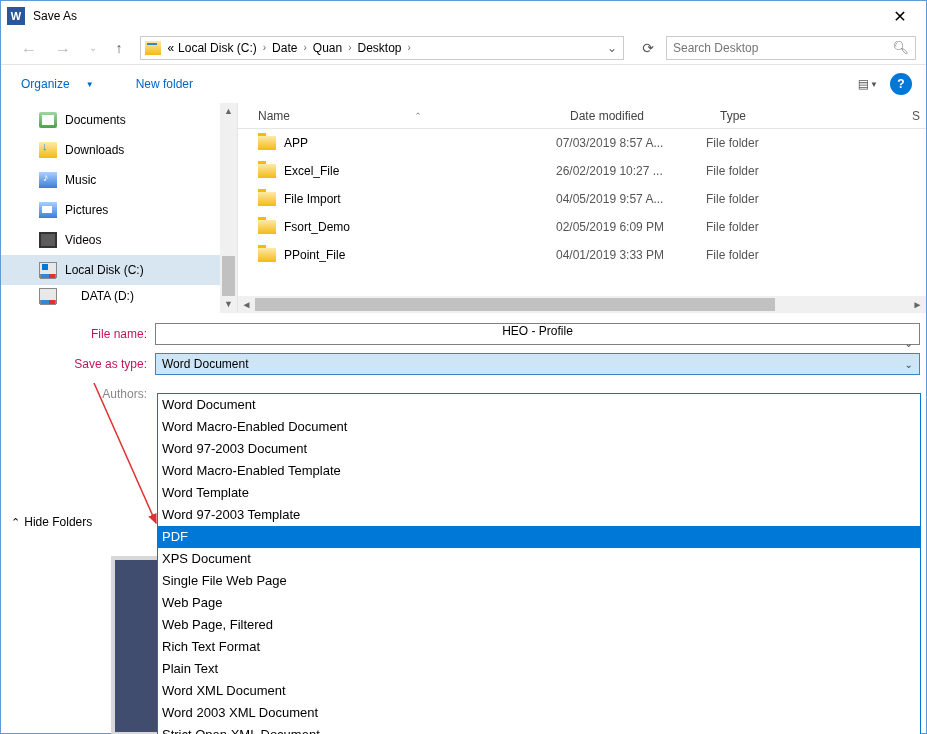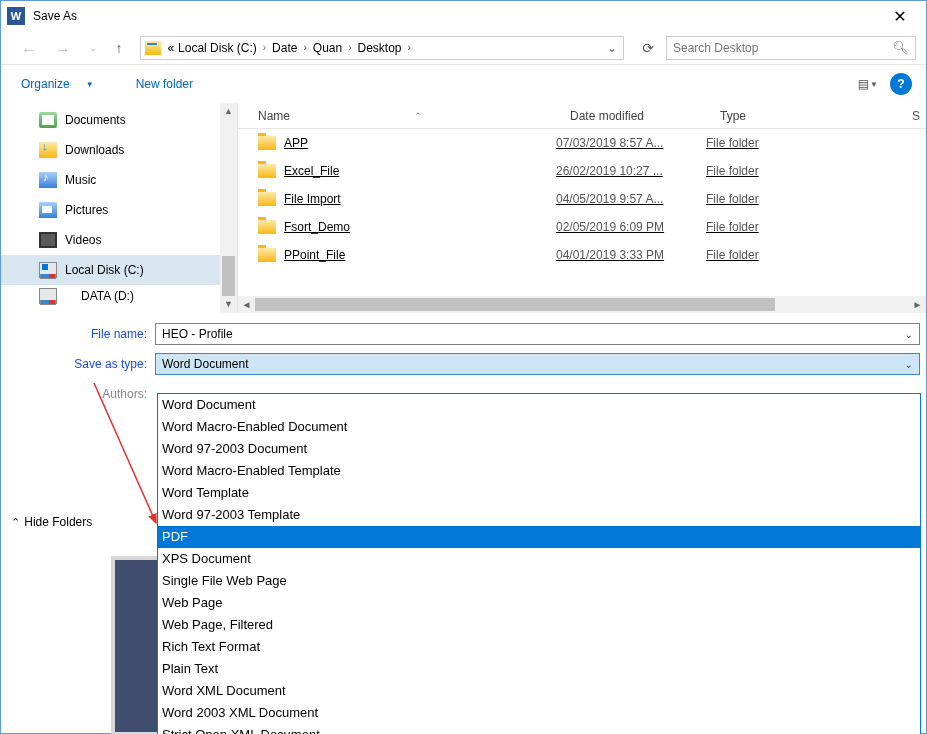--- a/index.html
+++ b/index.html
@@ -54,36 +54,36 @@
 .ticon.disk.win::after { content:""; position:absolute; left:2px; top:1px; width:6px; height:6px; background:#0078d7; }
 .filepane { flex: 1; position: relative; border-left: 1px solid #e5e5e5; }
 .fhead { display: flex; height: 26px; align-items: center; border-bottom: 1px solid #e5e5e5; color: #444; }
 .fhead .col { padding: 0 12px; }
 .fhead .cname { width: 320px; display:flex; align-items:center; }
 .fhead .cname .sorticon { margin: 0 auto; color: #888; font-size: 9px; }
 .fhead .cdate { width: 150px; }
 .fhead .ctype { flex: 1; }
 .fhead .right-edge { width: 20px; text-align:center; color:#555; }
 .frows { }
-.frow { display: flex; height: 28px; align-items: center; text-decoration: underline; }
+.frow { display: flex; height: 28px; align-items: center; }
 .frow .ficon { width: 18px; height: 14px; background: linear-gradient(#ffe9a8,#f5b915); margin-left: 20px; margin-right: 8px; position: relative; }
 .frow .ficon::before { content:""; position:absolute; left:0; top:-3px; width:8px; height:3px; background:#f5b915; }
 .frow .fname { width: 272px; }
 .frow .fdate { width: 150px; color: #555; }
 .frow .ftype { color: #555; }
 .hscroll { position: absolute; left: 0; right: 0; bottom: 0; height: 17px; background: #f0f0f0; display: flex; }
 .hscroll .harrow { width: 17px; text-align: center; color: #666; font-size: 10px; line-height: 17px; }
 .hscroll .hthumb { flex: 0 0 520px; background: #c1c1c1; margin: 2px 0; }
 .hscroll .htrack { flex: 1; }
 .form { padding-top: 6px; }
 .formrow { display: flex; align-items: center; height: 30px; }
-.formlabel { width: 154px; text-align: right; padding-right: 8px; color: #1d4ed8; }
+.formlabel { width: 154px; text-align: right; padding-right: 8px; color: #be185d; }
 .formlabel.muted { color: #888; }
 .forminput { flex: 1; margin-right: 6px; height: 22px; border: 1px solid #808080; display: flex; align-items: center; padding: 0 6px; }
-.forminput.name { font-size: 13px; }
+.forminput.name { font-size: 13px; flex-direction: column; }
 .forminput.type { background: #cde6f7; border: 1px solid #3d85c6; }
 .ddarrow { margin-left: auto; color: #444; font-size: 10px; }
 .dropdown { position: absolute; left: 156px; right: 5px; top: 392px; background: #fff; border: 1px solid #0078d7; z-index: 50; }
 .dditem { padding: 1px 4px; font-size: 13px; line-height: 20px; }
 .dditem.hl { background: #0078d7; color: #fff; }
 .hidefolders { position: absolute; left: 10px; top: 514px; display: flex; align-items: center; gap: 4px; }
 .hidefolders .chev { font-size: 11px; }
 .arrow-annot { position: absolute; left: 87px; top: 382px; pointer-events: none; z-index: 60; }
 .bg-preview { position: absolute; left: 110px; top: 555px; width: 100px; height: 180px; background: #404d6e; border: 4px solid #d8d8d8; z-index: 1; }
 </style>

